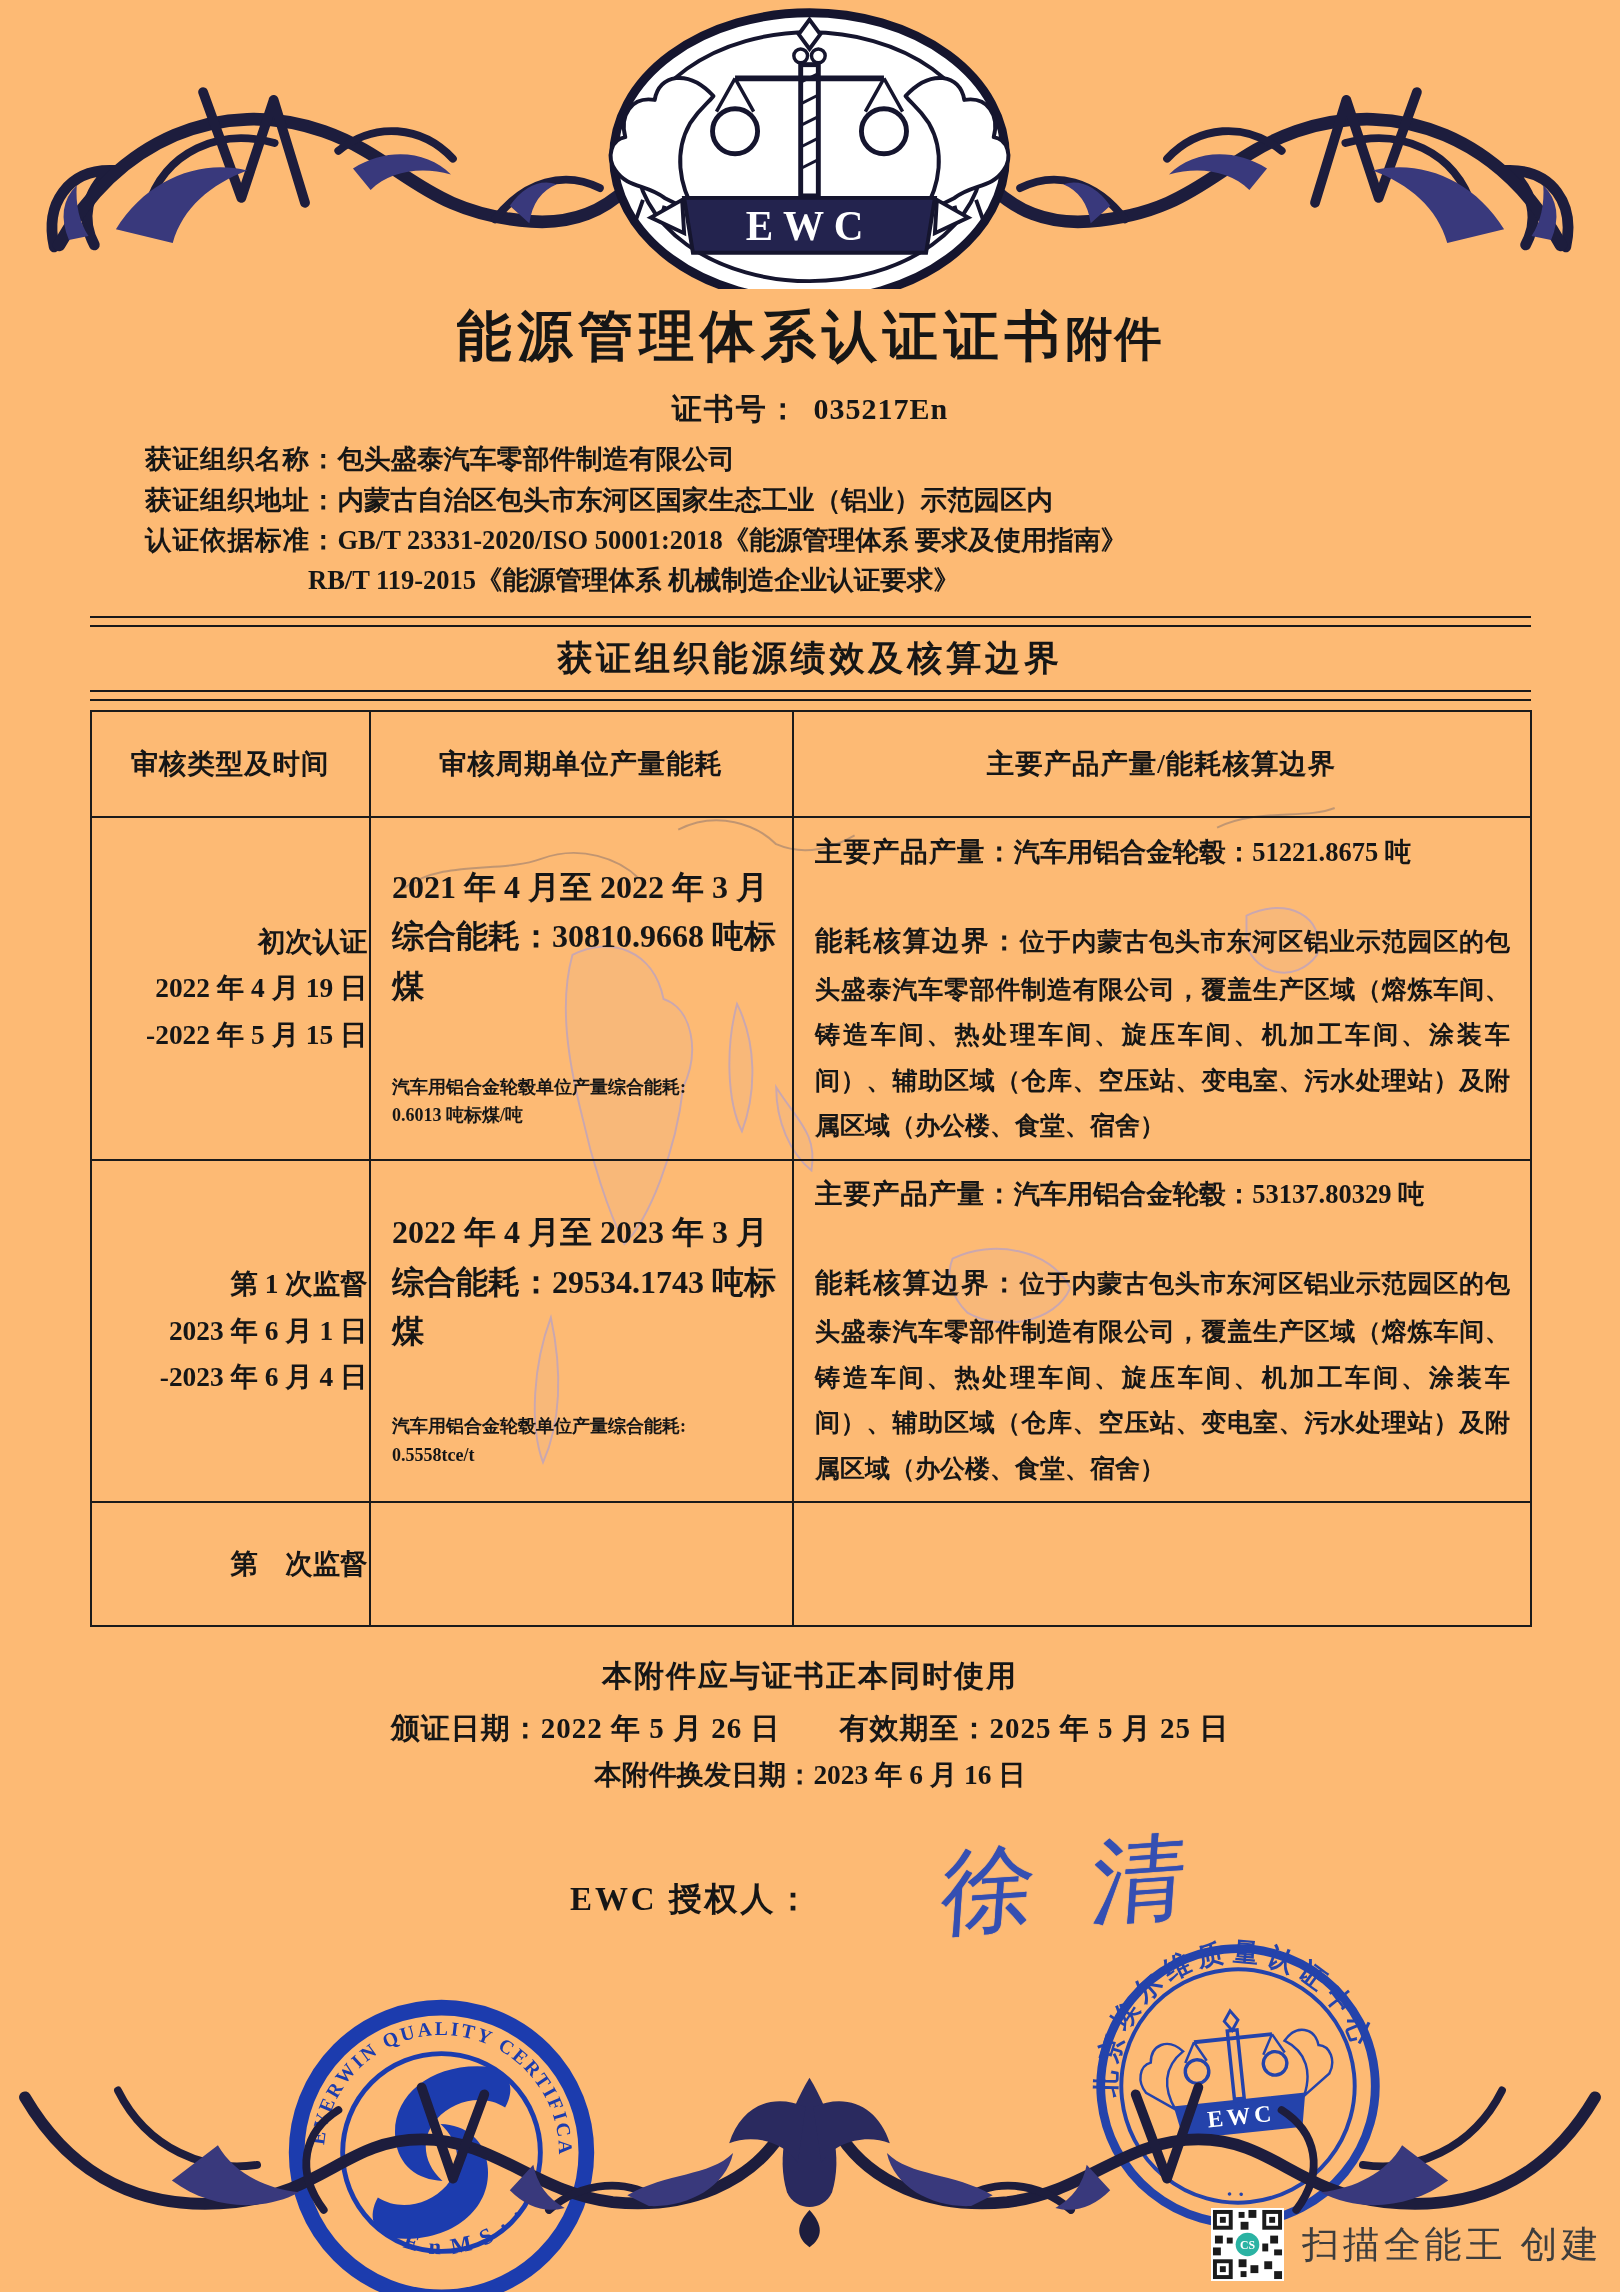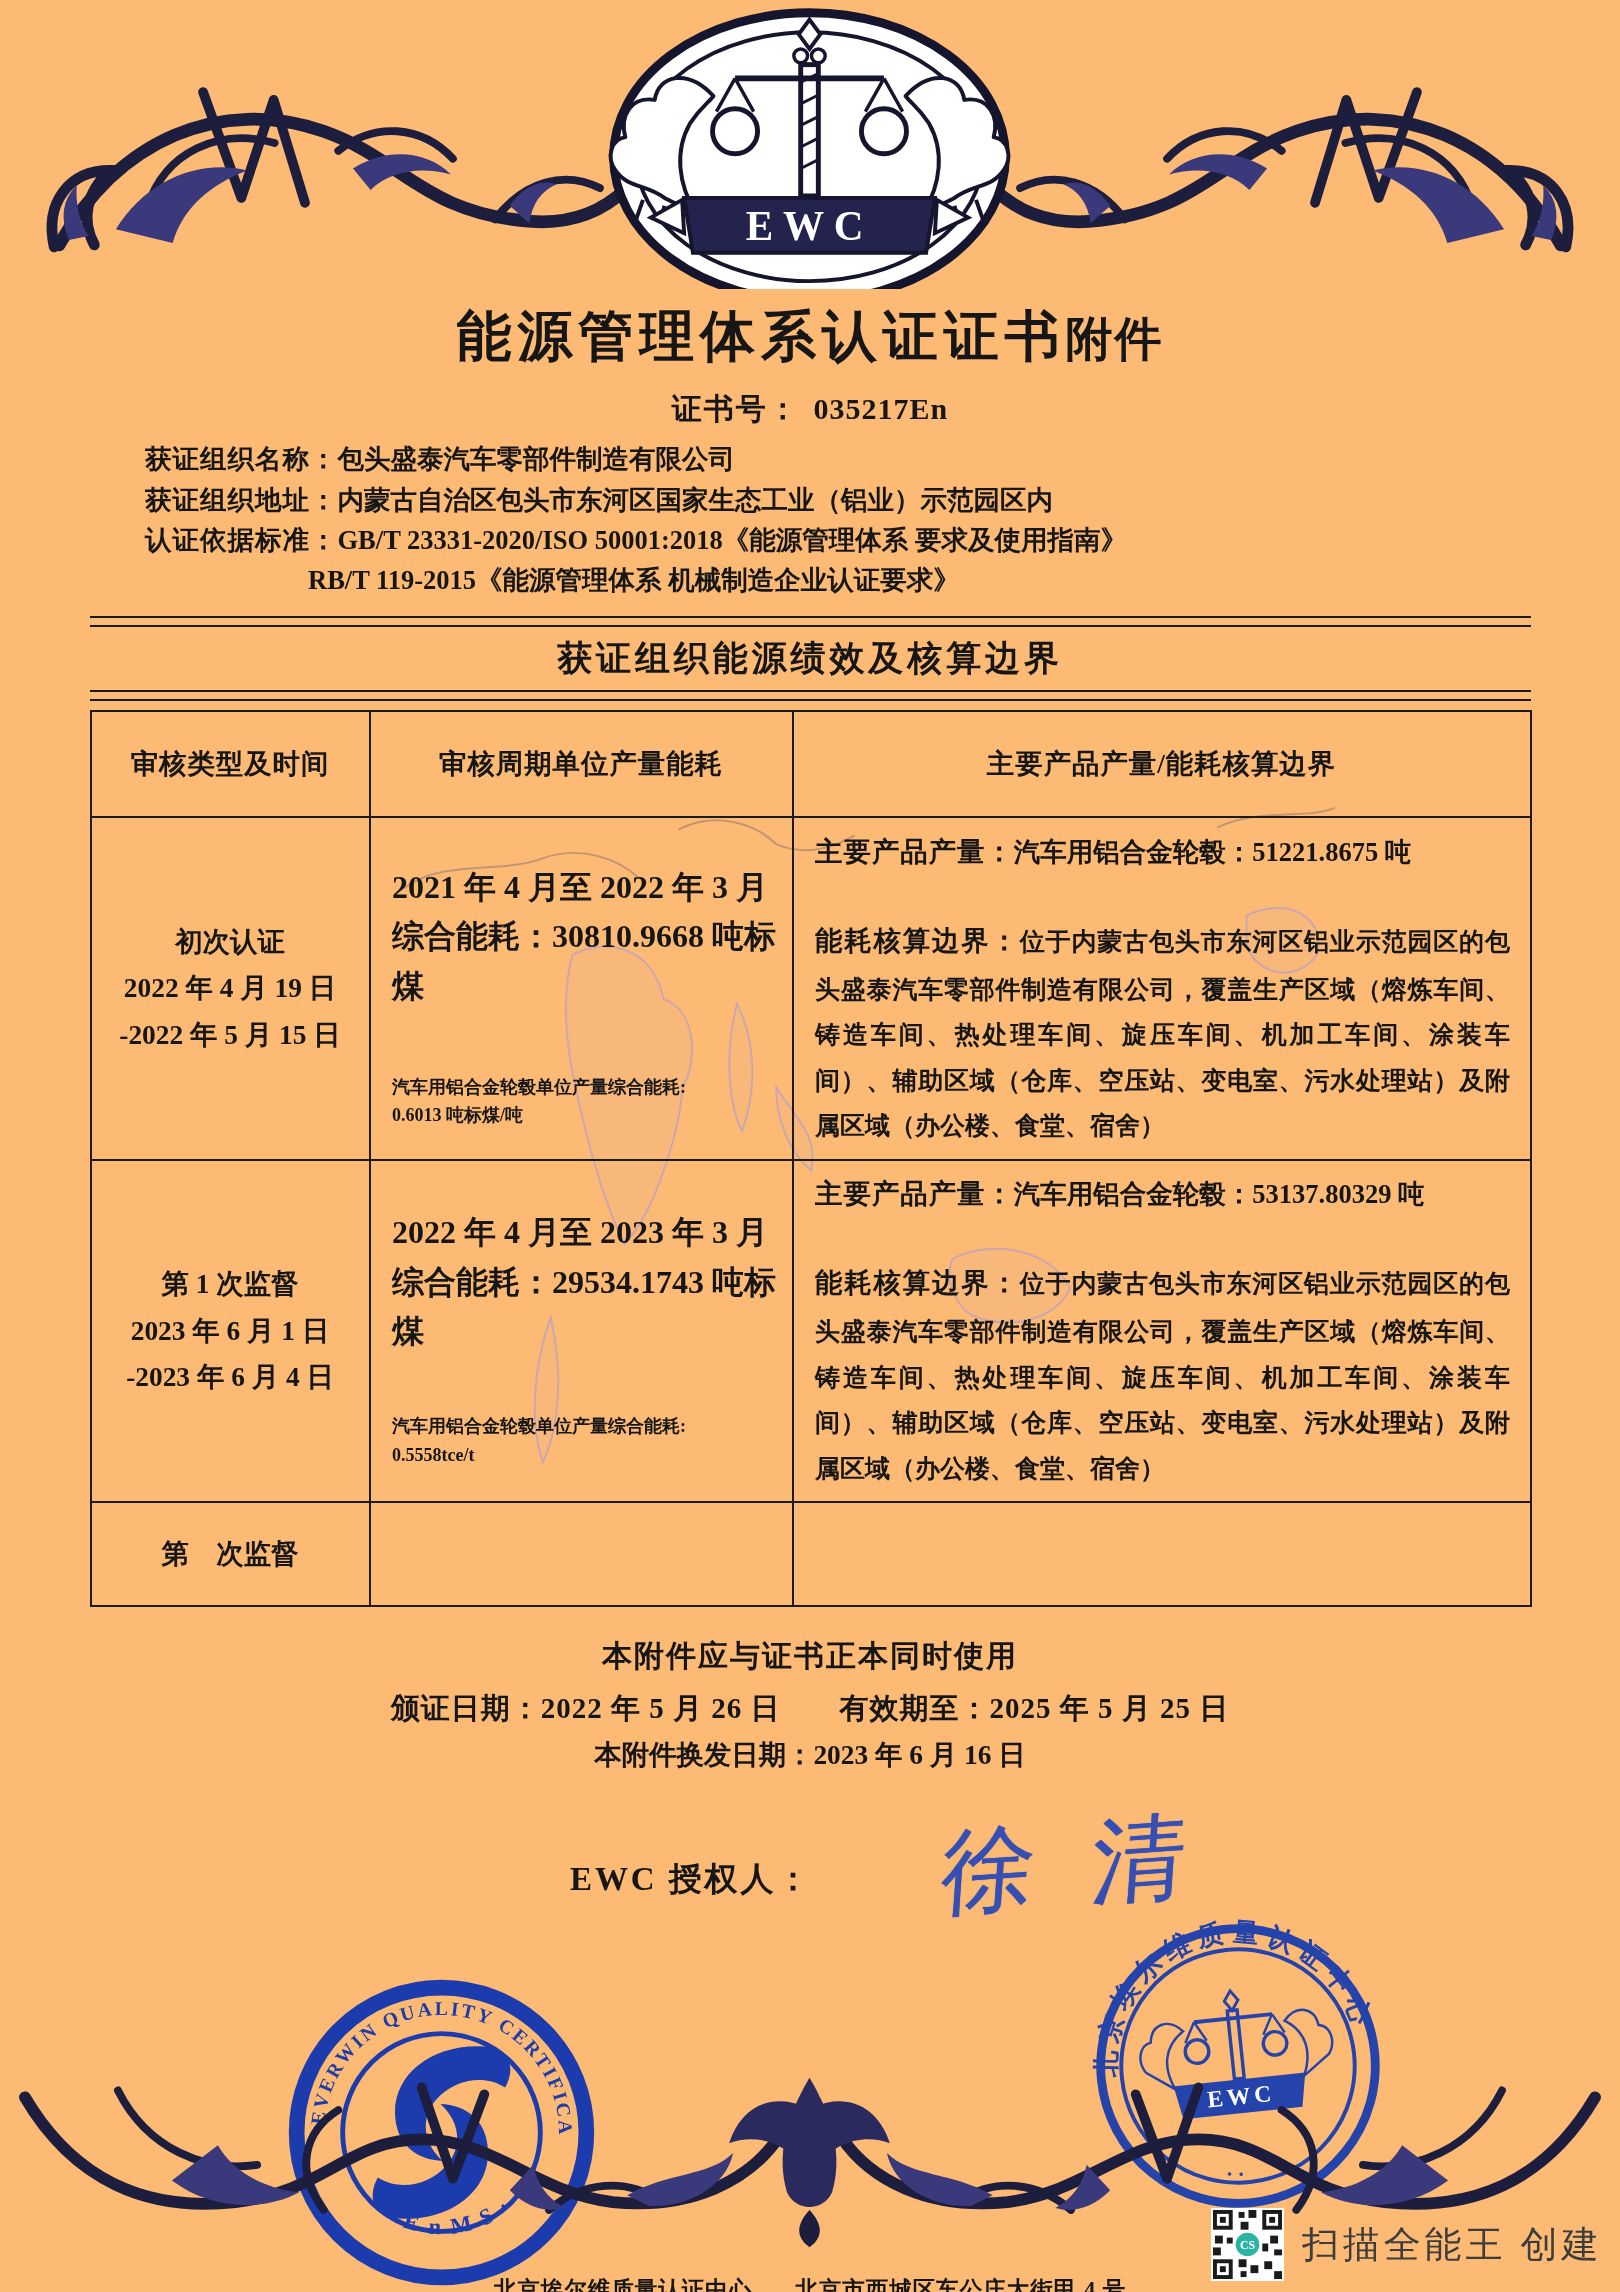--- a/index.html
+++ b/index.html
@@ -50,34 +50,34 @@
   .tbl-wrap{position:relative;width:1441px;margin:9.8px auto 0 auto;}
   .map-ghost{position:absolute;left:0;top:0;z-index:0;pointer-events:none;}
   table.audit{
     position:relative;z-index:1;
     width:1441px;border-collapse:collapse;table-layout:fixed;
     font-size:25.5px;
   }
   table.audit td{border:2.9px solid #1b1b1b;vertical-align:middle;background:transparent;}
   col.c1{width:279px;}col.c2{width:423px;}col.c3{width:738px;}
   td.hd{height:102px;text-align:center;font-weight:bold;font-size:27.4px;letter-spacing:1px;}
-  td.type-cell{text-align:center;font-weight:bold;font-size:27.4px;line-height:1.7;}
+  td.type-cell{text-align:right;font-weight:bold;font-size:27.4px;line-height:1.7;}
   td.energy-cell{vertical-align:top;padding:25.5px 13.7px 9.8px 21.6px;}
   .e-line{font-weight:bold;font-size:32px;line-height:1.55;}
   .u-line{font-size:18px;font-weight:bold;line-height:1.6;}
   .gap-r1{height:61px;}
   .gap-r2{height:55px;}
   td.bound-cell{vertical-align:top;padding:15.7px 19.6px 9.8px 21.6px;}
   .prod-line{font-size:26.5px;font-weight:bold;}
   .prod-line .b-lbl{font-size:27.4px;letter-spacing:1px;}
   .bound-par{margin-top:47px;font-size:25px;font-weight:bold;line-height:1.82;text-align:justify;}
   .bound-par .b-lbl{font-size:27.4px;letter-spacing:1px;}
   tr.r1{height:286px;}
   tr.r2{height:267px;}
-  tr.r3{height:104px;}
+  tr.r3{height:124px;}
 
   
   .notice{ text-align:center;margin-top:29px;font-size:30px;font-weight:bold;letter-spacing:2px;}
   .dates{ text-align:center;margin-top:11.8px;font-size:29px;font-weight:bold;letter-spacing:1px;}
   .dates .sp{display:inline-block;width:59px;}
   .reissue{text-align:center;margin-top:7.8px;font-size:27.4px;font-weight:bold;}
 
   .sign-row{
     position:relative;margin-top:45px;height:147px;
   }

